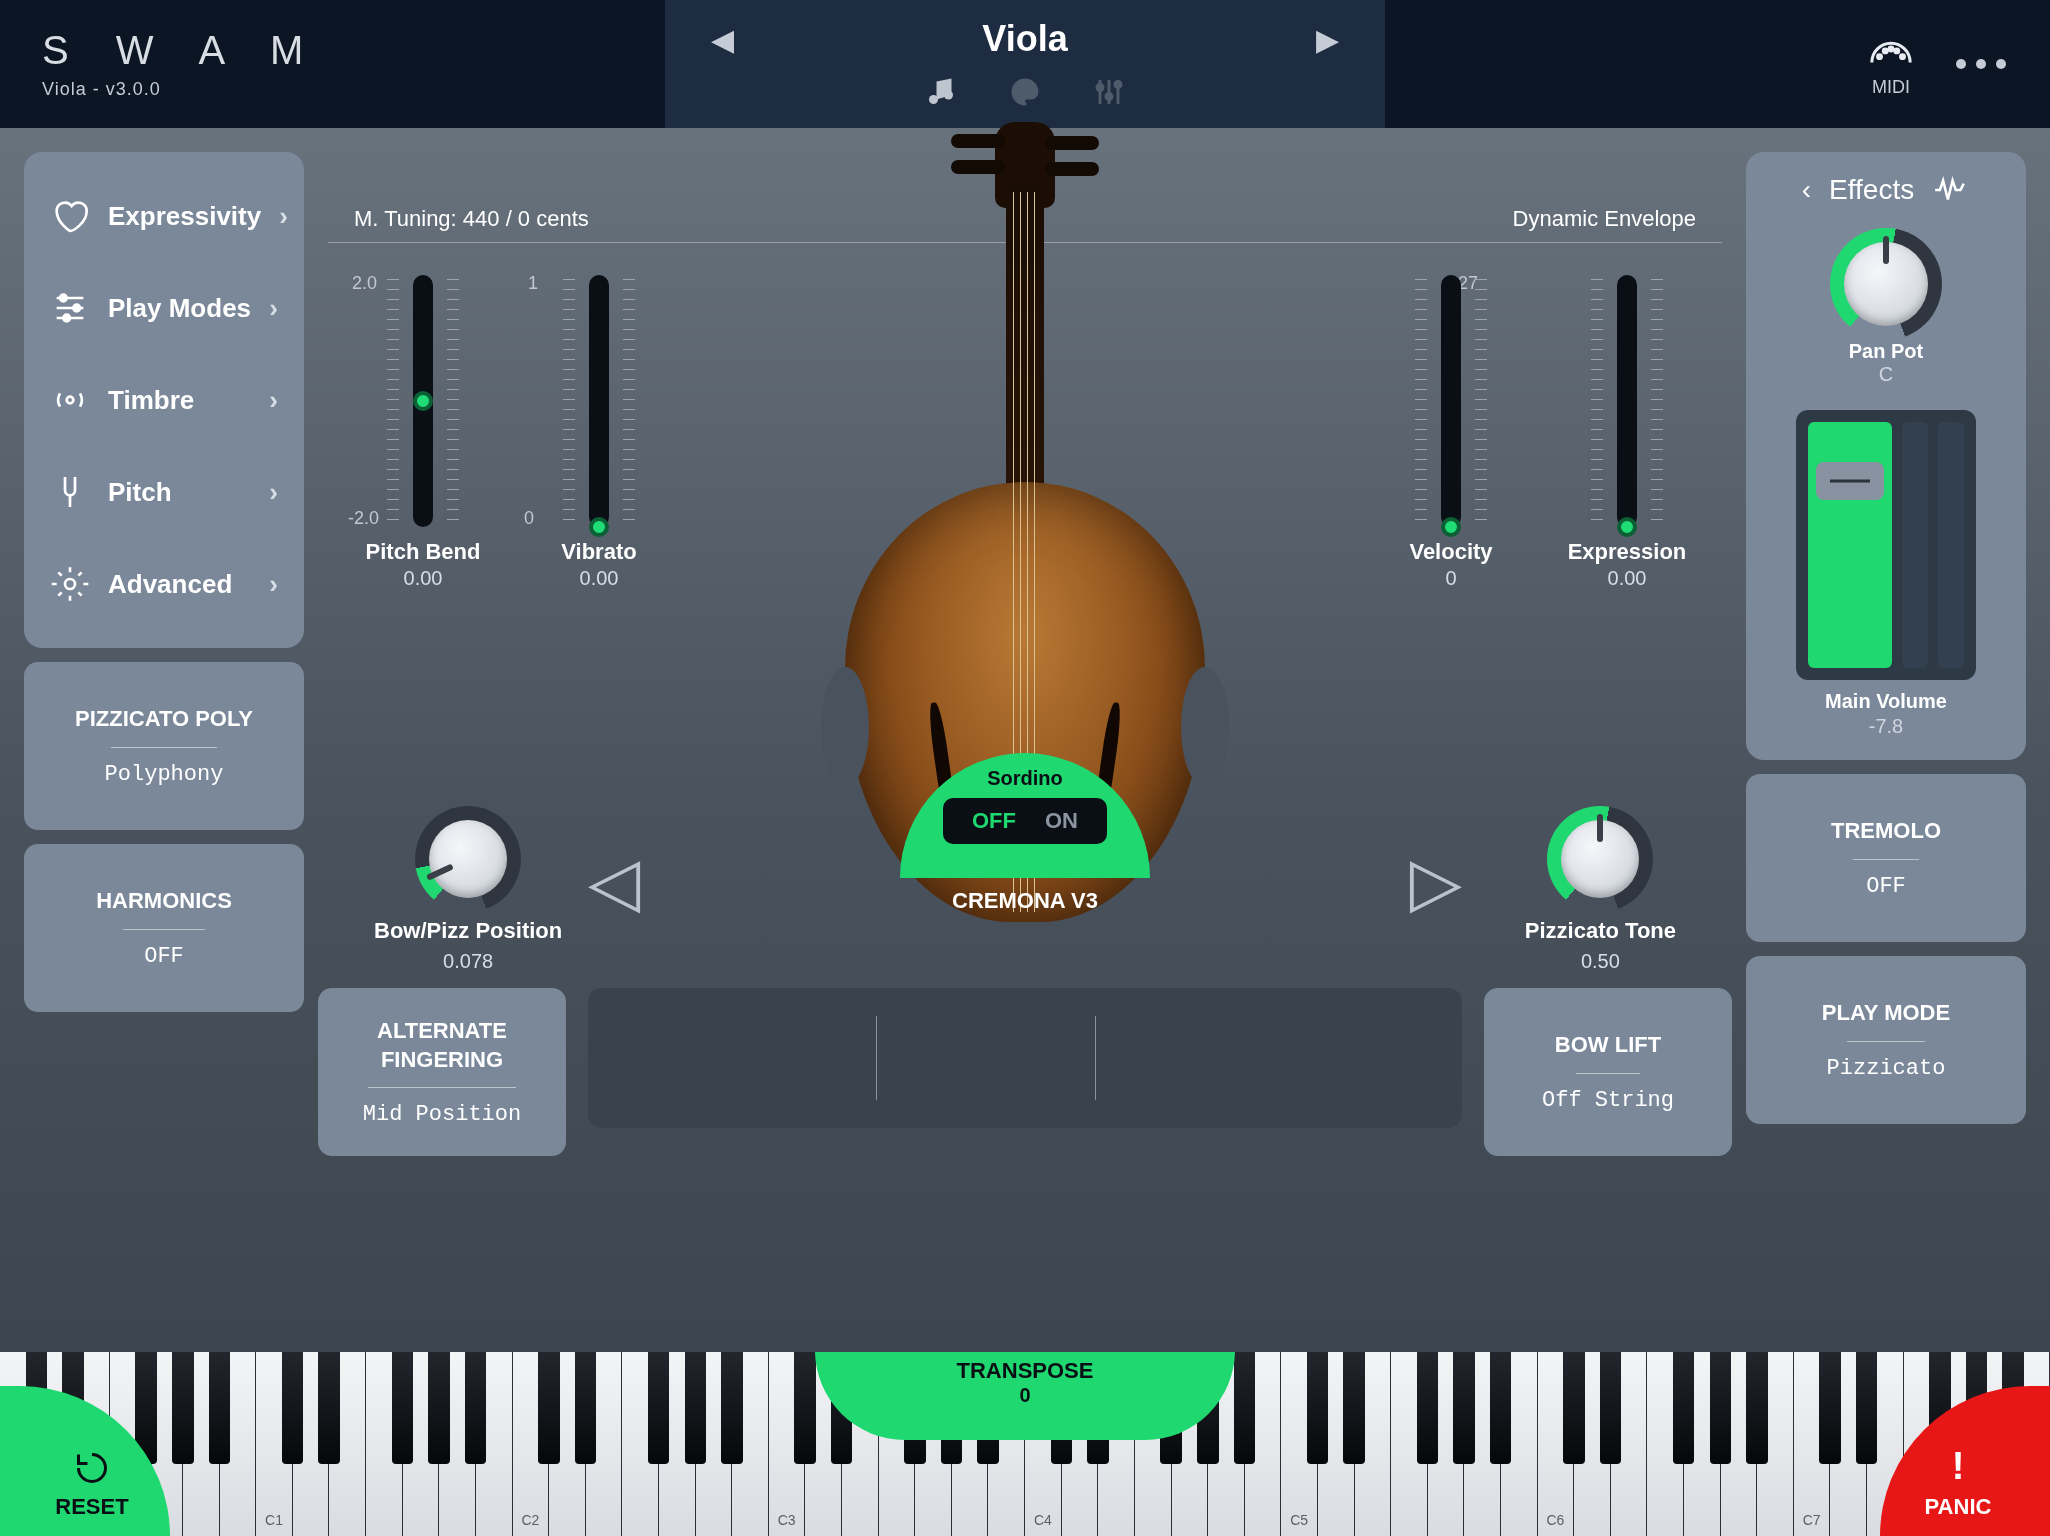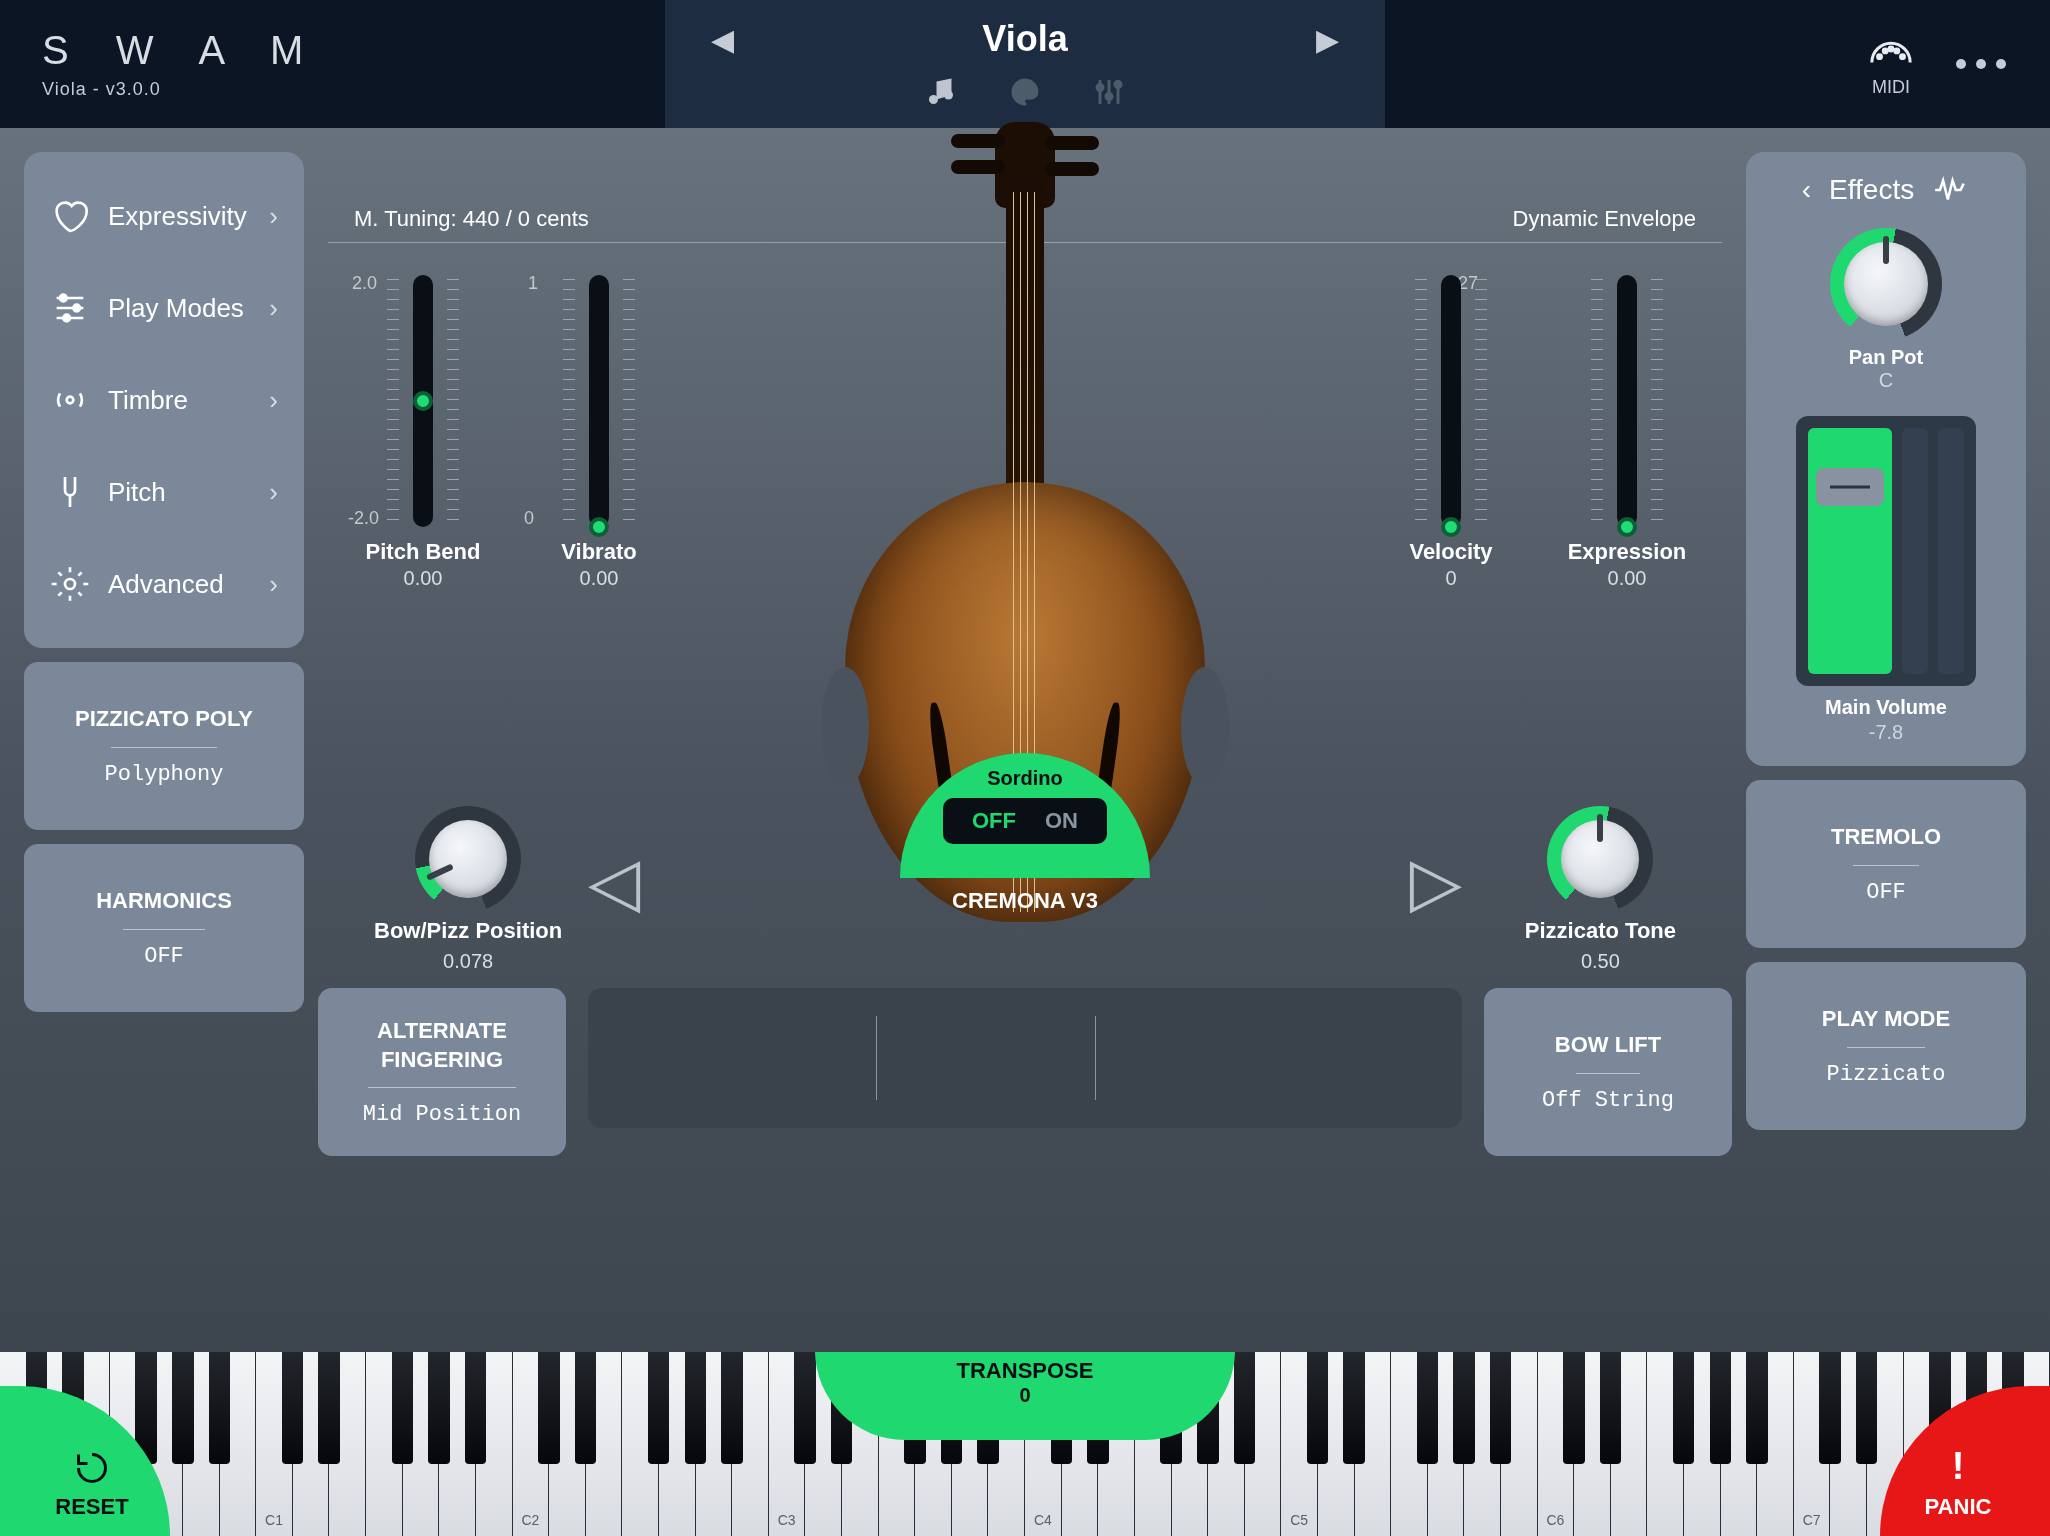--- a/index.html
+++ b/index.html
@@ -22,21 +22,21 @@
 .midi-block { text-align: center; }
 .midi-label { font-size: 18px; color: #c5ccd6; margin-top: 6px; }
 .dots-menu { display: flex; gap: 10px; cursor: pointer; }
 .dots-menu span { width: 10px; height: 10px; background: #c5ccd6; border-radius: 50%; }
 
 
 .main { flex: 1; background: linear-gradient(180deg, #68727d 0%, #4a535d 55%, #3d454e 100%); position: relative; padding: 24px; display: flex; gap: 14px; }
 
 .sidebar-left { width: 280px; display: flex; flex-direction: column; gap: 14px; }
 .side-panel { background: #7a8899; border-radius: 18px; padding: 18px 0; }
-.side-item { display: flex; align-items: center; gap: 18px; padding: 26px 26px; cursor: pointer; color: #fff; font-size: 26px; font-weight: 400; }
+.side-item { display: flex; align-items: center; gap: 18px; padding: 26px 26px; cursor: pointer; color: #fff; font-size: 26px; font-weight: 700; }
 .side-item .icn { width: 40px; height: 40px; display: flex; align-items: center; justify-content: center; }
 .chev { margin-left: auto; font-size: 26px; color: #d8dee6; }
 
 .btn-block { background: #7a8899; border-radius: 14px; height: 168px; display: flex; flex-direction: column; align-items: center; justify-content: center; gap: 14px; cursor: pointer; }
 .btn-title { font-size: 22px; font-weight: 700; color: #fff; text-align: center; line-height: 1.3; }
 .btn-title.ul { position: relative; padding-bottom: 14px;}
 .btn-title.ul::after{content:'';position:absolute;left:20%;right:20%;bottom:0;height:1px;background:rgba(255,255,255,.5);}
 .btn-sub { font-size: 22px; color: #fff; font-family: Liberation Mono, monospace; }
 
 .bottom-row { display:flex; gap:14px;}
@@ -98,21 +98,21 @@
 .strip::before{content:'';position:absolute;left:33%;top:20%;bottom:20%;width:1px;background:#8b95a1;}
 .strip::after{content:'';position:absolute;left:58%;top:20%;bottom:20%;width:1px;background:#8b95a1;}
 
 .center-bottom{position:absolute;left:0;right:0;top:836px;display:flex;gap:14px;}
 .center-bottom .btn-block{width:248px;}
 
 
 .sidebar-right { width: 280px; background:#7a8899;border-radius:18px; padding:22px 18px; display:flex;flex-direction:column;align-items:center;}
 .fx-head{display:flex;align-items:center;gap:18px;color:#fff;font-size:28px;width:100%;justify-content:center;margin-bottom:18px;}
 .fx-knob{width:112px;height:112px;position:relative;margin-top:4px;}
-.fx-name{font-size:20px;font-weight:700;color:#fff;margin-top:6px;}
+.fx-name{font-size:20px;font-weight:700;color:#fff;}
 .fx-val{font-size:20px;color:#cfd6df;}
 .vol-box{margin-top:24px;width:180px;height:270px;background:#2e3946;border-radius:12px;position:relative;display:flex;gap:10px;padding:12px;}
 .vol-fill{flex:1;background:#1fd86f;border-radius:6px;position:relative;}
 .vol-handle{position:absolute;top:40px;left:8px;right:8px;height:38px;background:#8992a0;border-radius:8px;}
 .vol-handle::after{content:'';position:absolute;left:14px;right:14px;top:50%;height:3px;background:#2c333c;transform:translateY(-50%);}
 .vol-side{width:26px;background:#334050;border-radius:6px;}
 .vol-name{font-size:20px;font-weight:700;color:#fff;margin-top:10px;}
 .vol-val{font-size:20px;color:#cfd6df;margin-top:2px;}
 
 .right-col{width:280px;display:flex;flex-direction:column;gap:14px;}

